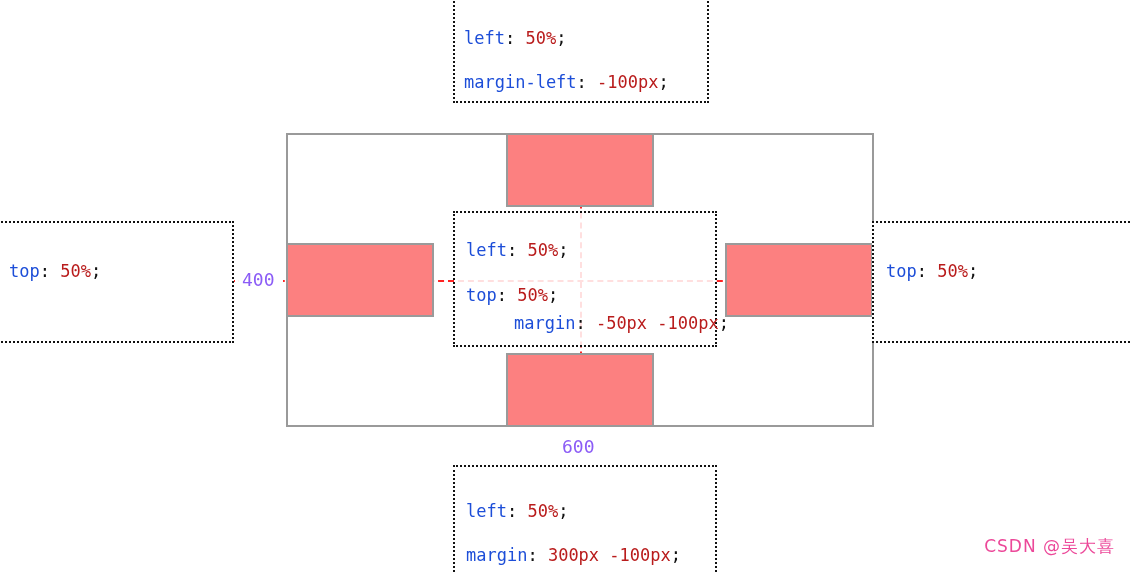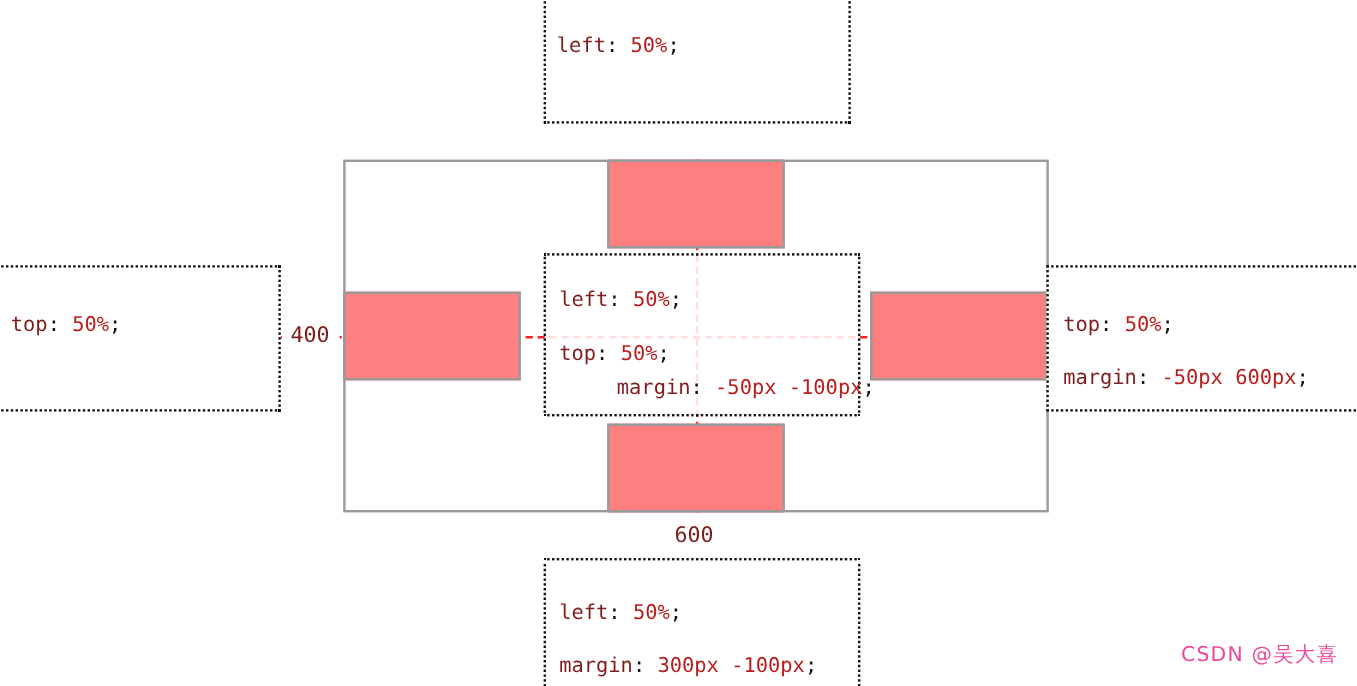--- a/index.html
+++ b/index.html
@@ -62,21 +62,21 @@
   }
   .ann.opaque{background:#ffffff;}
   .ann .line{
     position:absolute;
     white-space:pre;
     font-size:17px;
     line-height:17px;
     letter-spacing:0px;
     font-family:"DejaVu Sans Mono","Liberation Mono",monospace;
   }
-  .prop{color:#7f1d1d;}
+  .prop{color:#1d4ed8;}
   .val{color:#b91c1c;}
   .punct{color:#111111;}
 
   
   #ann-top{left:453px;top:-8px;width:256px;height:111px;}
   #ann-top .l1{left:9px;top:36px;}
   #ann-top .l2{left:9px;top:80px;}
 
   #ann-left{left:-6px;top:221px;width:240px;height:122px;}
   #ann-left .l1{left:13px;top:40px;}
@@ -97,21 +97,21 @@
 
   
   #ann-center-fill{
     position:absolute;left:455px;top:213px;width:260px;height:132px;
     background:rgba(255,255,255,0.86);z-index:10;
   }
 
   
   .dim{
     position:absolute;
-    color:#7f1d1d;
+    color:#8b5cf6;
     font-size:18px;
     line-height:18px;
     font-family:"DejaVu Sans Mono","Liberation Mono",monospace;
     z-index:14;
     white-space:pre;
   }
   #dim-400{left:242px;top:271px;}
   #dim-800{left:562px;top:438px;}
   #dim-400-bg,#dim-800-bg{
     position:absolute;background:#ffffff;z-index:13;
@@ -149,29 +149,29 @@
 
   <div id="dim-400-bg"></div>
   <div class="dim" id="dim-400">400</div>
   <div id="dim-800-bg"></div>
   <div class="dim" id="dim-800">600</div>
 
   <div id="ann-center-fill"></div>
 
   <div class="ann opaque" id="ann-top">
     <div class="line l1"><span class="prop">left</span><span class="punct">: </span><span class="val">50%</span><span class="punct">;</span></div>
+    <div class="line l2"><span class="prop">margin-left</span><span class="punct">: </span><span class="val">-100px</span><span class="punct">;</span></div>
   </div>
 
   <div class="ann opaque" id="ann-left">
     <div class="line l1"><span class="prop">top</span><span class="punct">: </span><span class="val">50%</span><span class="punct">;</span></div>
   </div>
 
   <div class="ann opaque" id="ann-right">
     <div class="line l1"><span class="prop">top</span><span class="punct">: </span><span class="val">50%</span><span class="punct">;</span></div>
-    <div class="line l2"><span class="prop">margin</span><span class="punct">: </span><span class="val">-50px 600px</span><span class="punct">;</span></div>
   </div>
 
   <div class="ann" id="ann-center">
     <div class="line l1"><span class="prop">left</span><span class="punct">: </span><span class="val">50%</span><span class="punct">;</span></div>
     <div class="line l2"><span class="prop">top</span><span class="punct">: </span><span class="val">50%</span><span class="punct">;</span></div>
     <div class="line l3"><span class="prop">margin</span><span class="punct">: </span><span class="val">-50px -100px</span><span class="punct">;</span></div>
   </div>
 
   <div class="ann opaque" id="ann-bottom">
     <div class="line l1"><span class="prop">left</span><span class="punct">: </span><span class="val">50%</span><span class="punct">;</span></div>

